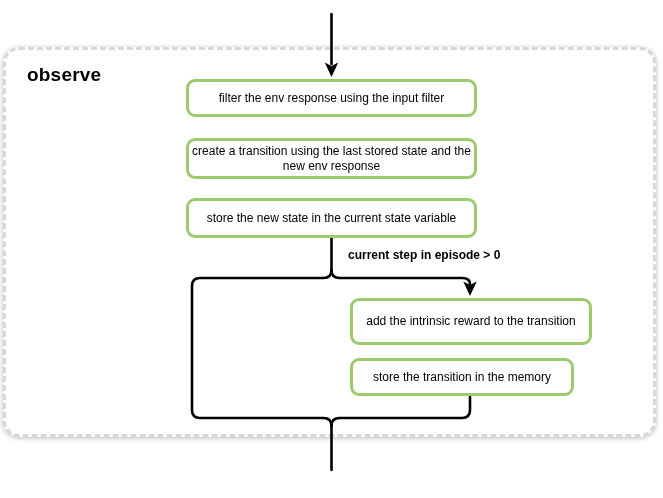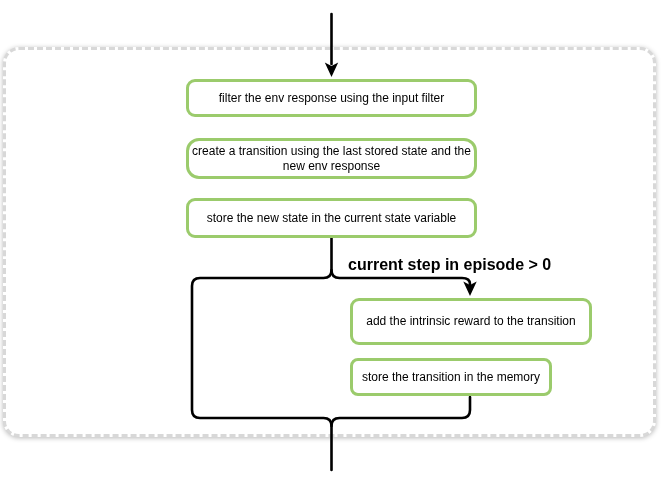--- a/index.html
+++ b/index.html
@@ -52,28 +52,28 @@
     border-radius: 9px;
     display: flex;
     align-items: center;
     justify-content: center;
     text-align: center;
     font-size: 12px;
     line-height: 15px;
     padding: 1px 3px;
   }
   .node-1 { left: 186px; top: 79px;  width: 291px; height: 38px; }
-  .node-2 { left: 186px; top: 138px; width: 291px; height: 41px; border-radius: 13px; }
+  .node-2 { left: 186px; top: 138px; width: 291px; height: 41px; }
   .node-3 { left: 186px; top: 198px; width: 291px; height: 40px; }
   .node-4 { left: 350px; top: 298px; width: 242px; height: 47px; }
-  .node-5 { left: 350px; top: 358px; width: 202px; height: 38px; border-radius: 8px; }
+  .node-5 { left: 350px; top: 358px; width: 224px; height: 38px; }
   .condition-label {
     position: absolute;
-    left: 348px; top: 256px;
-    font-size: 16px;
+    left: 348px; top: 248px;
+    font-size: 12px;
     font-weight: bold;
     white-space: nowrap;
   }
 </style>
 </head>
 <body>
 
 <div class="page">
 
   <div class="group"></div>
@@ -84,20 +84,21 @@
     <polygon points="331.5,77 324.8,62.5 331.5,66 338.2,62.5"></polygon>
 
     <path d="M 331.5 237 L 331.5 270 Q 331.5 278 323.5 278 L 200 278 Q 192 278 192 286 L 192 410 Q 192 418 200 418 L 323.5 418 Q 331.5 418 331.5 426 L 331.5 470"></path>
 
     <path d="M 331.5 270 Q 331.5 278 339.5 278 L 462 278 Q 470 278 470 284"></path>
     <polygon points="470,296 463.3,281.5 470,285 476.7,281.5"></polygon>
 
     <path d="M 470 397 L 470 410 Q 470 418 462 418 L 339.5 418 Q 331.5 418 331.5 426"></path>
   </svg>
 
+  <div class="group-title">observe</div>
 
   <div class="node node-1">
     <span>filter the env response using the input filter</span>
   </div>
 
   <div class="node node-2">
     <span>create a transition using the last stored state and the new env response</span>
   </div>
 
   <div class="node node-3">

